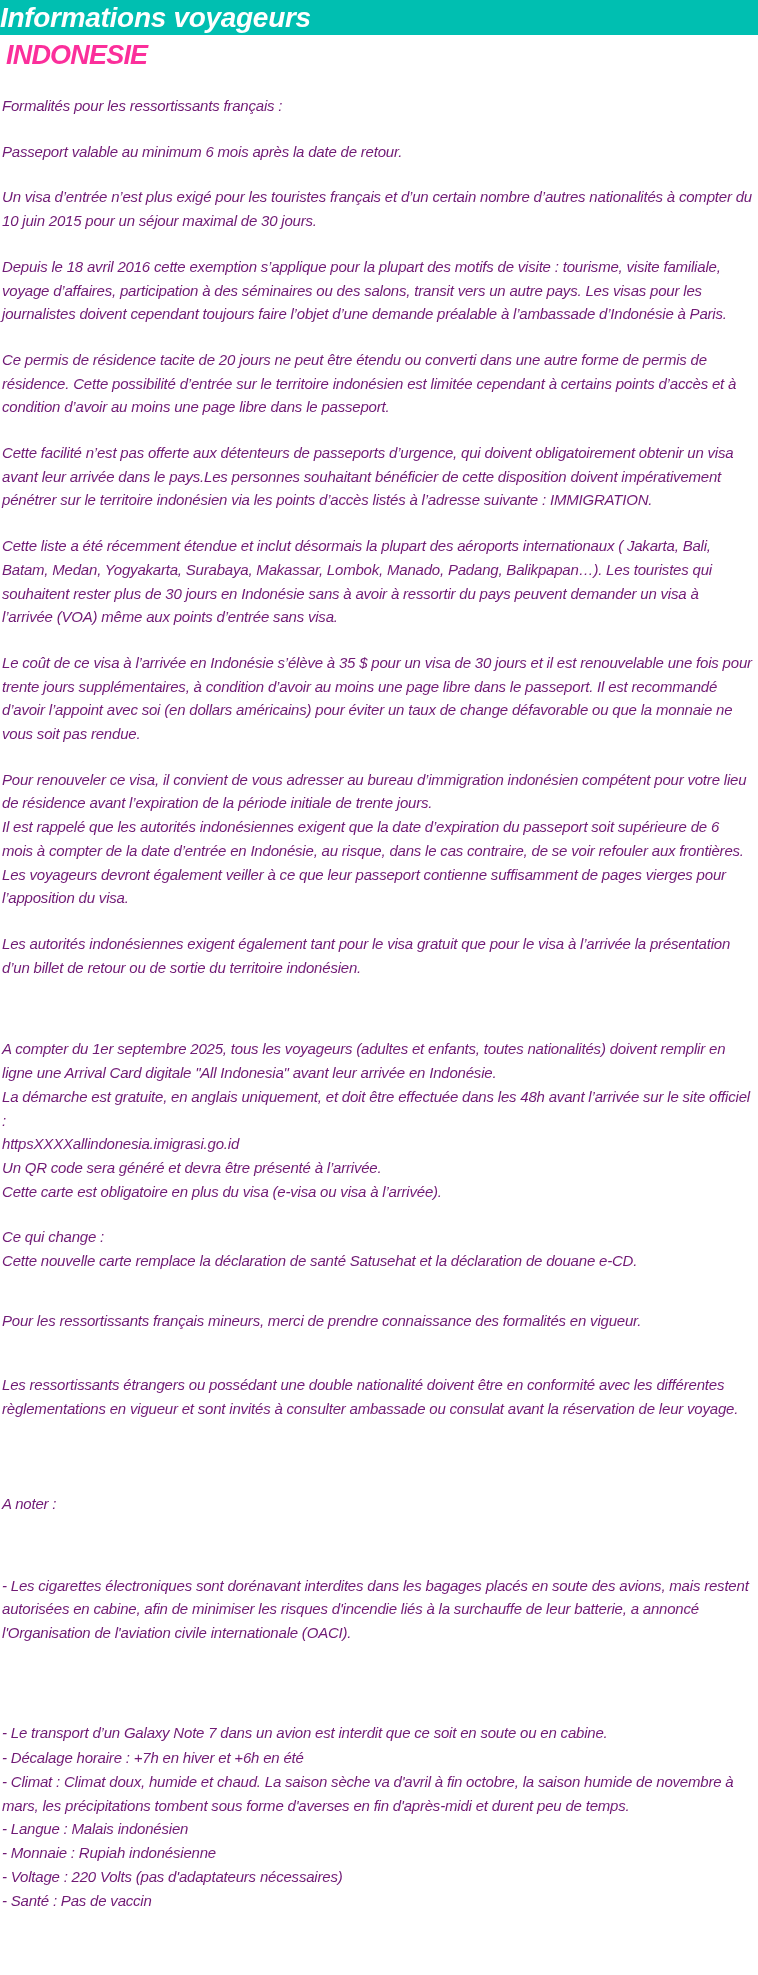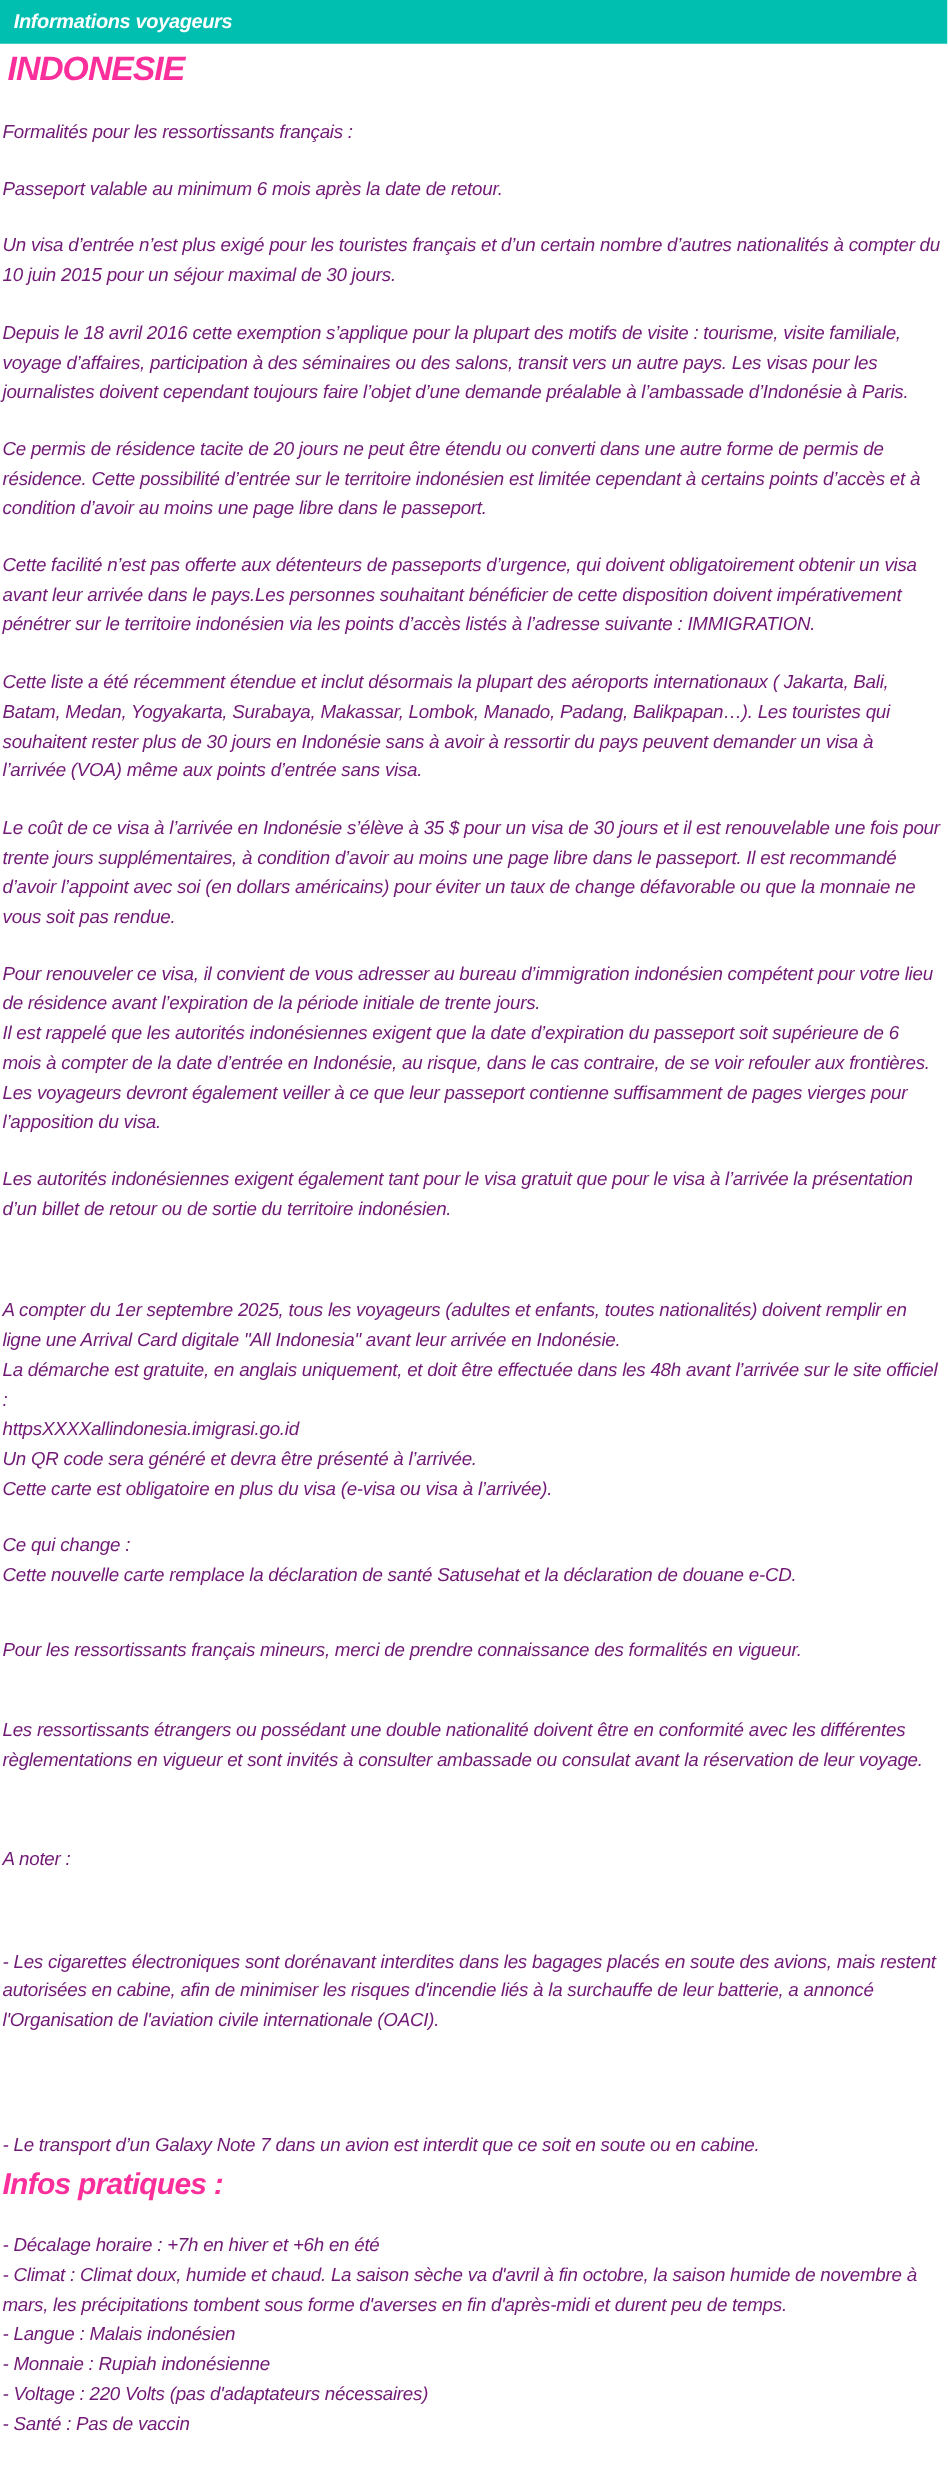--- a/index.html
+++ b/index.html
@@ -17,22 +17,21 @@
     height: 35px;
     background: #00bfb1;
     display: flex;
     align-items: center;
     box-sizing: border-box;
   }
   .header-title {
     color: #ffffff;
     font-style: italic;
     font-weight: bold;
-    font-size: 16px;
-    padding-left: 11px;
+    font-size: 28px;
     letter-spacing: -0.3px;
   }
   .content {
     padding: 0 6px 8px 2px;
   }
   h1.country-heading {
     color: #fb2f9b;
     font-style: italic;
     font-weight: bold;
     font-size: 27px;
@@ -53,21 +52,21 @@
     font-size: 15px;
     line-height: 23.7px;
     letter-spacing: -0.2px;
     margin: 0 0 22px 0;
     white-space: pre-line;
   }
   
   p.gap-xl   { margin-bottom: 58px; }
   p.gap-xxl  { margin-bottom: 36px; }
   p.gap-lg   { margin-bottom: 41px; }
-  p.gap-l55  { margin-bottom: 55px; }
+  p.gap-l55  { margin-bottom: 71px; }
   p.gap-l56  { margin-bottom: 76px; }
   p.gap-none { margin-bottom: 0; }
   p.gap-sm   { margin-bottom: 2px; }
 </style>
 </head>
 <body>
 
 <div class="header-bar">
   <span class="header-title">Informations voyageurs</span>
 </div>
@@ -109,21 +108,20 @@
   <p class="body-par gap-lg">Pour les ressortissants français mineurs, merci de prendre connaissance des formalités en vigueur.</p>
 
   <p class="body-par gap-l55">Les ressortissants étrangers ou possédant une double nationalité doivent être en conformité avec les différentes règlementations en vigueur et sont invités à consulter ambassade ou consulat avant la réservation de leur voyage.</p>
 
   <p class="body-par gap-xl">A noter :</p>
 
   <p class="body-par gap-l56">- Les cigarettes électroniques sont dorénavant interdites dans les bagages placés en soute des avions, mais restent autorisées en cabine, afin de minimiser les risques d'incendie liés à la surchauffe de leur batterie, a annoncé l'Organisation de l'aviation civile internationale (OACI).</p>
 
   <p class="body-par gap-sm">- Le transport d’un Galaxy Note 7 dans un avion est interdit que ce soit en soute ou en cabine.</p>
 
-  <h2 class="section-heading">Infos pratiques :</h2>
 
   <p class="body-par gap-none">- Décalage horaire : +7h en hiver et +6h en été
 - Climat : Climat doux, humide et chaud. La saison sèche va d'avril à fin octobre, la saison humide de novembre à mars, les précipitations tombent sous forme d'averses en fin d'après-midi et durent peu de temps.
 - Langue : Malais indonésien
 - Monnaie : Rupiah indonésienne
 - Voltage : 220 Volts (pas d'adaptateurs nécessaires)
 - Santé : Pas de vaccin</p>
 
 </div>
 

